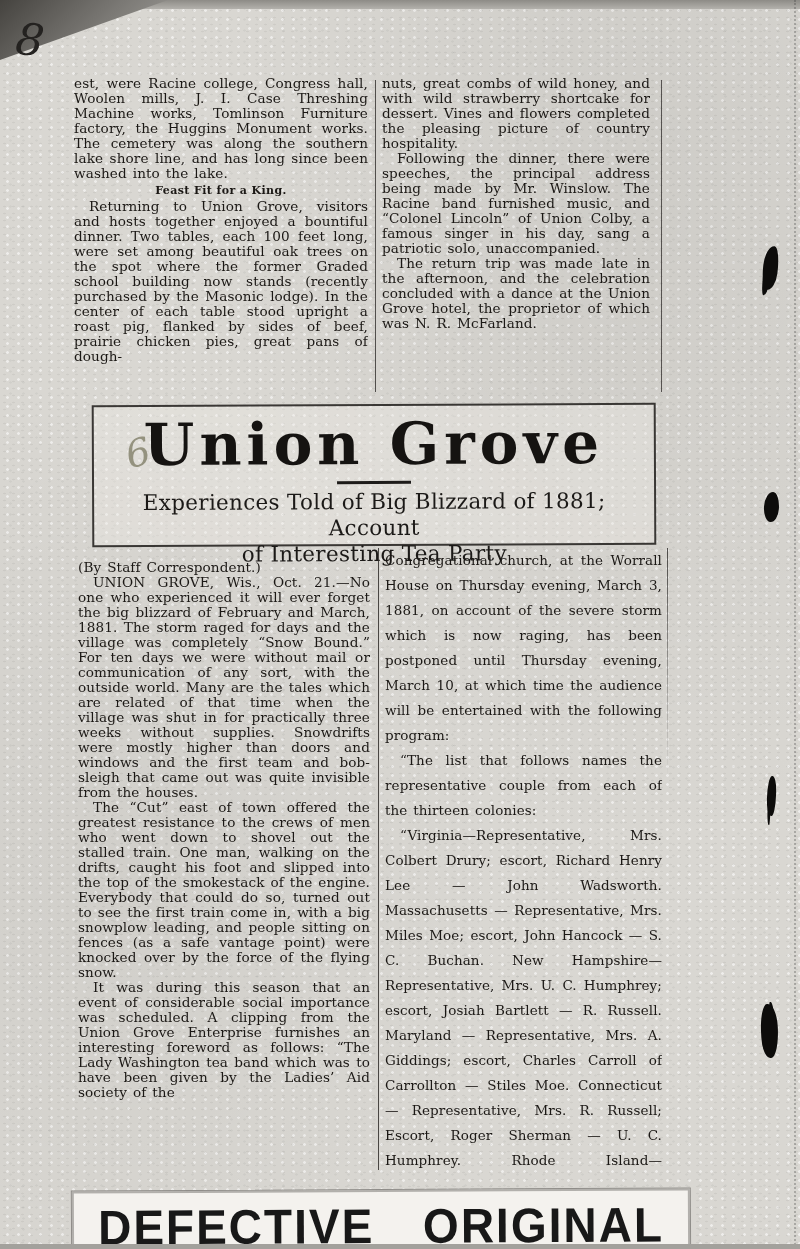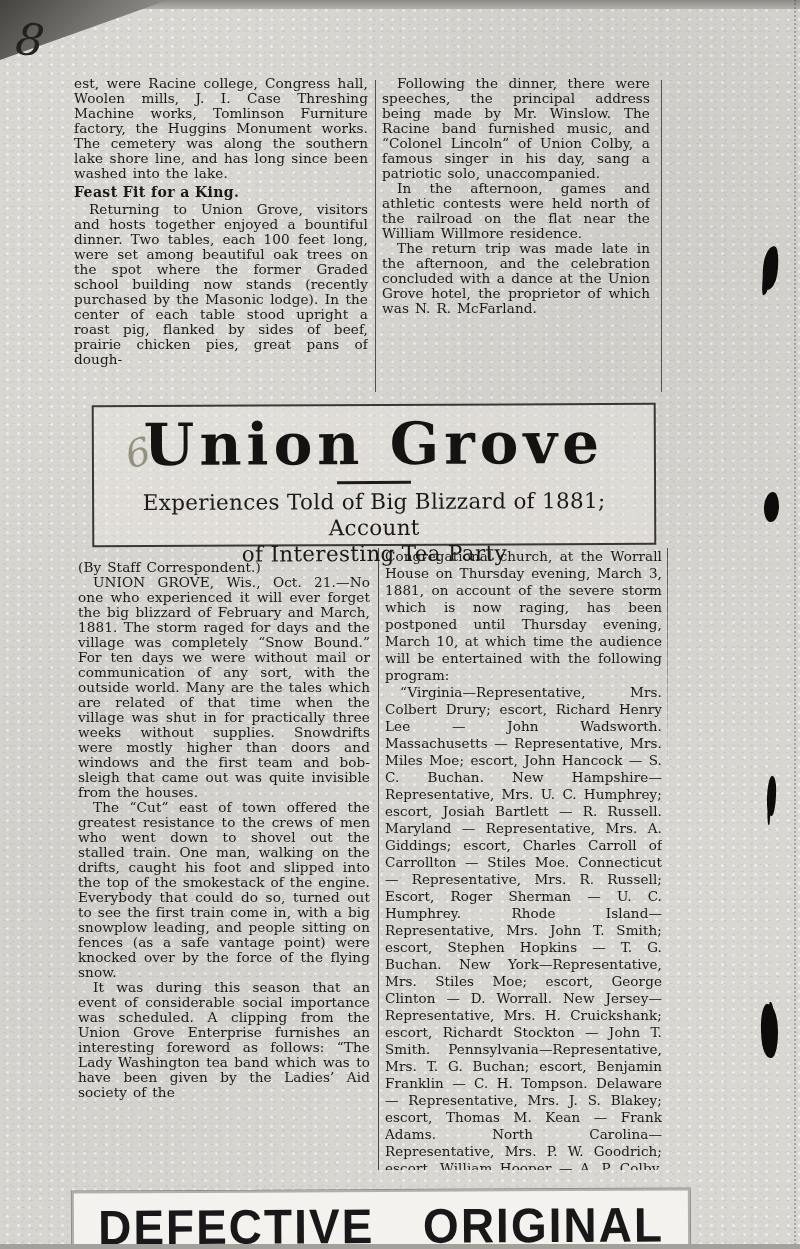--- a/index.html
+++ b/index.html
@@ -33,41 +33,41 @@
   .top-article .col-left  { width:294px; overflow:hidden; }
   .top-article .vrule { width:1px; background:rgba(48,45,42,.8); margin:4px 6px 2px 7px; }
   .top-article .col-right { width:268px; overflow:hidden; position:relative; }
   .top-article::after { content:""; position:absolute; right:-6px; top:4px; bottom:2px; width:1px;
     background:rgba(45,42,40,.75); }
 
   .news p { margin:0; font-size:13.6px; line-height:15px; text-align:justify;
     word-spacing:1.5px; letter-spacing:.1px; }
   .news p.indent { text-indent:15px; }
   .news p.cont { text-indent:0; }
-  .col-head { margin:3px 0 2px; font-size:14px; font-weight:700; 
+  .col-head { margin:3px 0 2px; font-size:11px; font-weight:700; text-align:center;
     letter-spacing:.4px; }
 
   
   .headline-box { position:absolute; left:92px; top:404px; width:560px; height:138px;
     border:2px solid rgba(28,26,24,.85); transform:rotate(-0.25deg);
     background:rgba(240,238,232,.35); }
   .clip-number { position:absolute; left:32px; top:24px;
     font:italic 400 38px "DejaVu Serif", serif; color:#94927f; transform:rotate(-14deg); }
   .headline { margin:8px 0 0; text-align:center;
     font:700 58px/1.05 "DejaVu Serif", serif; letter-spacing:5px; color:#151311; }
   .headline-rule { width:74px; height:3px; background:#1d1b19; margin:6px auto 5px; }
   .subheadline { text-align:center; font-size:21.5px; line-height:1.22; color:#1b1917;
     letter-spacing:.3px; }
 
   
   .main-article { position:absolute; left:78px; top:548px; width:586px; height:622px; display:flex; }
   .main-left { width:292px; padding-top:12px; overflow:hidden; }
   .main-vrule { width:1px; background:rgba(48,45,42,.85); margin:0 6px 0 8px; }
   .main-right { width:277px; overflow:hidden; position:relative; }
-  .main-right p { font-size:13.5px; line-height:17px; }
+  .main-right p { font-size:13.5px; line-height:25px; }
   .main-article::after { content:""; position:absolute; right:-4px; top:0; height:230px; width:1px;
     background:linear-gradient(to bottom,rgba(42,40,38,.8),rgba(42,40,38,0)); }
   .byline { text-align:center; font-size:13.8px; margin:0 0 3px; }
 
   
   .blot { position:absolute; background:#0d0c0b; }
   .blot-1 { left:763px; top:246px; width:15px; height:44px;
     border-radius:60% 40% 55% 45%/45% 60% 40% 55%; transform:rotate(7deg);
     box-shadow:-3px 10px 0 -4px #0d0c0b; }
   .blot-2 { left:764px; top:492px; width:15px; height:30px;
@@ -100,22 +100,22 @@
   <div class="page-number">8</div>
 
   <section class="top-article news">
     <div class="col-left">
       <p class="cont">est, were Racine college, Congress hall, Woolen mills, J. I. Case Threshing Machine works, Tomlinson Furniture factory, the Huggins Monument works. The cemetery was along the southern lake shore line, and has long since been washed into the lake.</p>
       <h3 class="col-head">Feast Fit for a King.</h3>
       <p class="indent">Returning to Union Grove, visitors and hosts together enjoyed a bountiful dinner. Two tables, each 100 feet long, were set among beautiful oak trees on the spot where the former Graded school building now stands (recently purchased by the Masonic lodge). In the center of each table stood upright a roast pig, flanked by sides of beef, prairie chicken pies, great pans of dough-</p>
     </div>
     <div class="vrule"></div>
     <div class="col-right">
+      <p class="cont">nuts, great combs of wild honey, and with wild strawberry shortcake for dessert. Vines and flowers completed the pleasing picture of country hospitality.</p>
       <p class="indent">Following the dinner, there were speeches, the principal address being made by Mr. Winslow. The Racine band furnished music, and “Colonel Lincoln” of Union Colby, a famous singer in his day, sang a patriotic solo, unaccompanied.</p>
-      <p class="indent">In the afternoon, games and athletic contests were held north of the railroad on the flat near the William Willmore residence.</p>
       <p class="indent">The return trip was made late in the afternoon, and the celebration concluded with a dance at the Union Grove hotel, the proprietor of which was N. R. McFarland.</p>
     </div>
   </section>
 
   <section class="headline-box">
     <div class="clip-number">6</div>
     <h1 class="headline">Union Grove</h1>
     <div class="headline-rule"></div>
     <div class="subheadline">
       <div>Experiences Told of Big Blizzard of 1881; Account</div>
@@ -126,20 +126,21 @@
   <section class="main-article news">
     <div class="main-left">
       <p class="byline">(By Staff Correspondent.)</p>
       <p class="indent">UNION GROVE, Wis., Oct. 21.—No one who experienced it will ever forget the big blizzard of February and March, 1881. The storm raged for days and the village was completely “Snow Bound.” For ten days we were without mail or communication of any sort, with the outside world. Many are the tales which are related of that time when the village was shut in for practically three weeks without supplies. Snowdrifts were mostly higher than doors and windows and the first team and bob-sleigh that came out was quite invisible from the houses.</p>
       <p class="indent">The “Cut” east of town offered the greatest resistance to the crews of men who went down to shovel out the stalled train. One man, walking on the drifts, caught his foot and slipped into the top of the smokestack of the engine. Everybody that could do so, turned out to see the first train come in, with a big snowplow leading, and people sitting on fences (as a safe vantage point) were knocked over by the force of the flying snow.</p>
       <p class="indent">It was during this season that an event of considerable social importance was scheduled. A clipping from the Union Grove Enterprise furnishes an interesting foreword as follows: “The Lady Washington tea band which was to have been given by the Ladies’ Aid society of the</p>
     </div>
     <div class="main-vrule"></div>
     <div class="main-right">
       <p class="cont">Congregational church, at the Worrall House on Thursday evening, March 3, 1881, on account of the severe storm which is now raging, has been postponed until Thursday evening, March 10, at which time the audience will be entertained with the following program:</p>
+      <p class="indent">“The list that follows names the representative couple from each of the thirteen colonies:</p>
       <p class="indent">“Virginia—Representative, Mrs. Colbert Drury; escort, Richard Henry Lee — John Wadsworth. Massachusetts — Representative, Mrs. Miles Moe; escort, John Hancock — S. C. Buchan. New Hampshire—Representative, Mrs. U. C. Humphrey; escort, Josiah Bartlett — R. Russell. Maryland — Representative, Mrs. A. Giddings; escort, Charles Carroll of Carrollton — Stiles Moe. Connecticut — Representative, Mrs. R. Russell; Escort, Roger Sherman — U. C. Humphrey. Rhode Island—Representative, Mrs. John T. Smith; escort, Stephen Hopkins — T. G. Buchan. New York—Representative, Mrs. Stiles Moe; escort, George Clinton — D. Worrall. New Jersey—Representative, Mrs. H. Cruickshank; escort, Richardt Stockton — John T. Smith. Pennsylvania—Representative, Mrs. T. G. Buchan; escort, Benjamin Franklin — C. H. Tompson. Delaware — Representative, Mrs. J. S. Blakey; escort, Thomas M. Kean — Frank Adams. North Carolina—Representative, Mrs. P. W. Goodrich; escort, William Hooper — A. P. Colby. South Carolina</p>
     </div>
   </section>
 
   <div class="blot blot-1"></div>
   <div class="blot blot-2"></div>
   <div class="blot blot-3"></div>
   <div class="blot blot-4"></div>
 
   <div class="banner">

